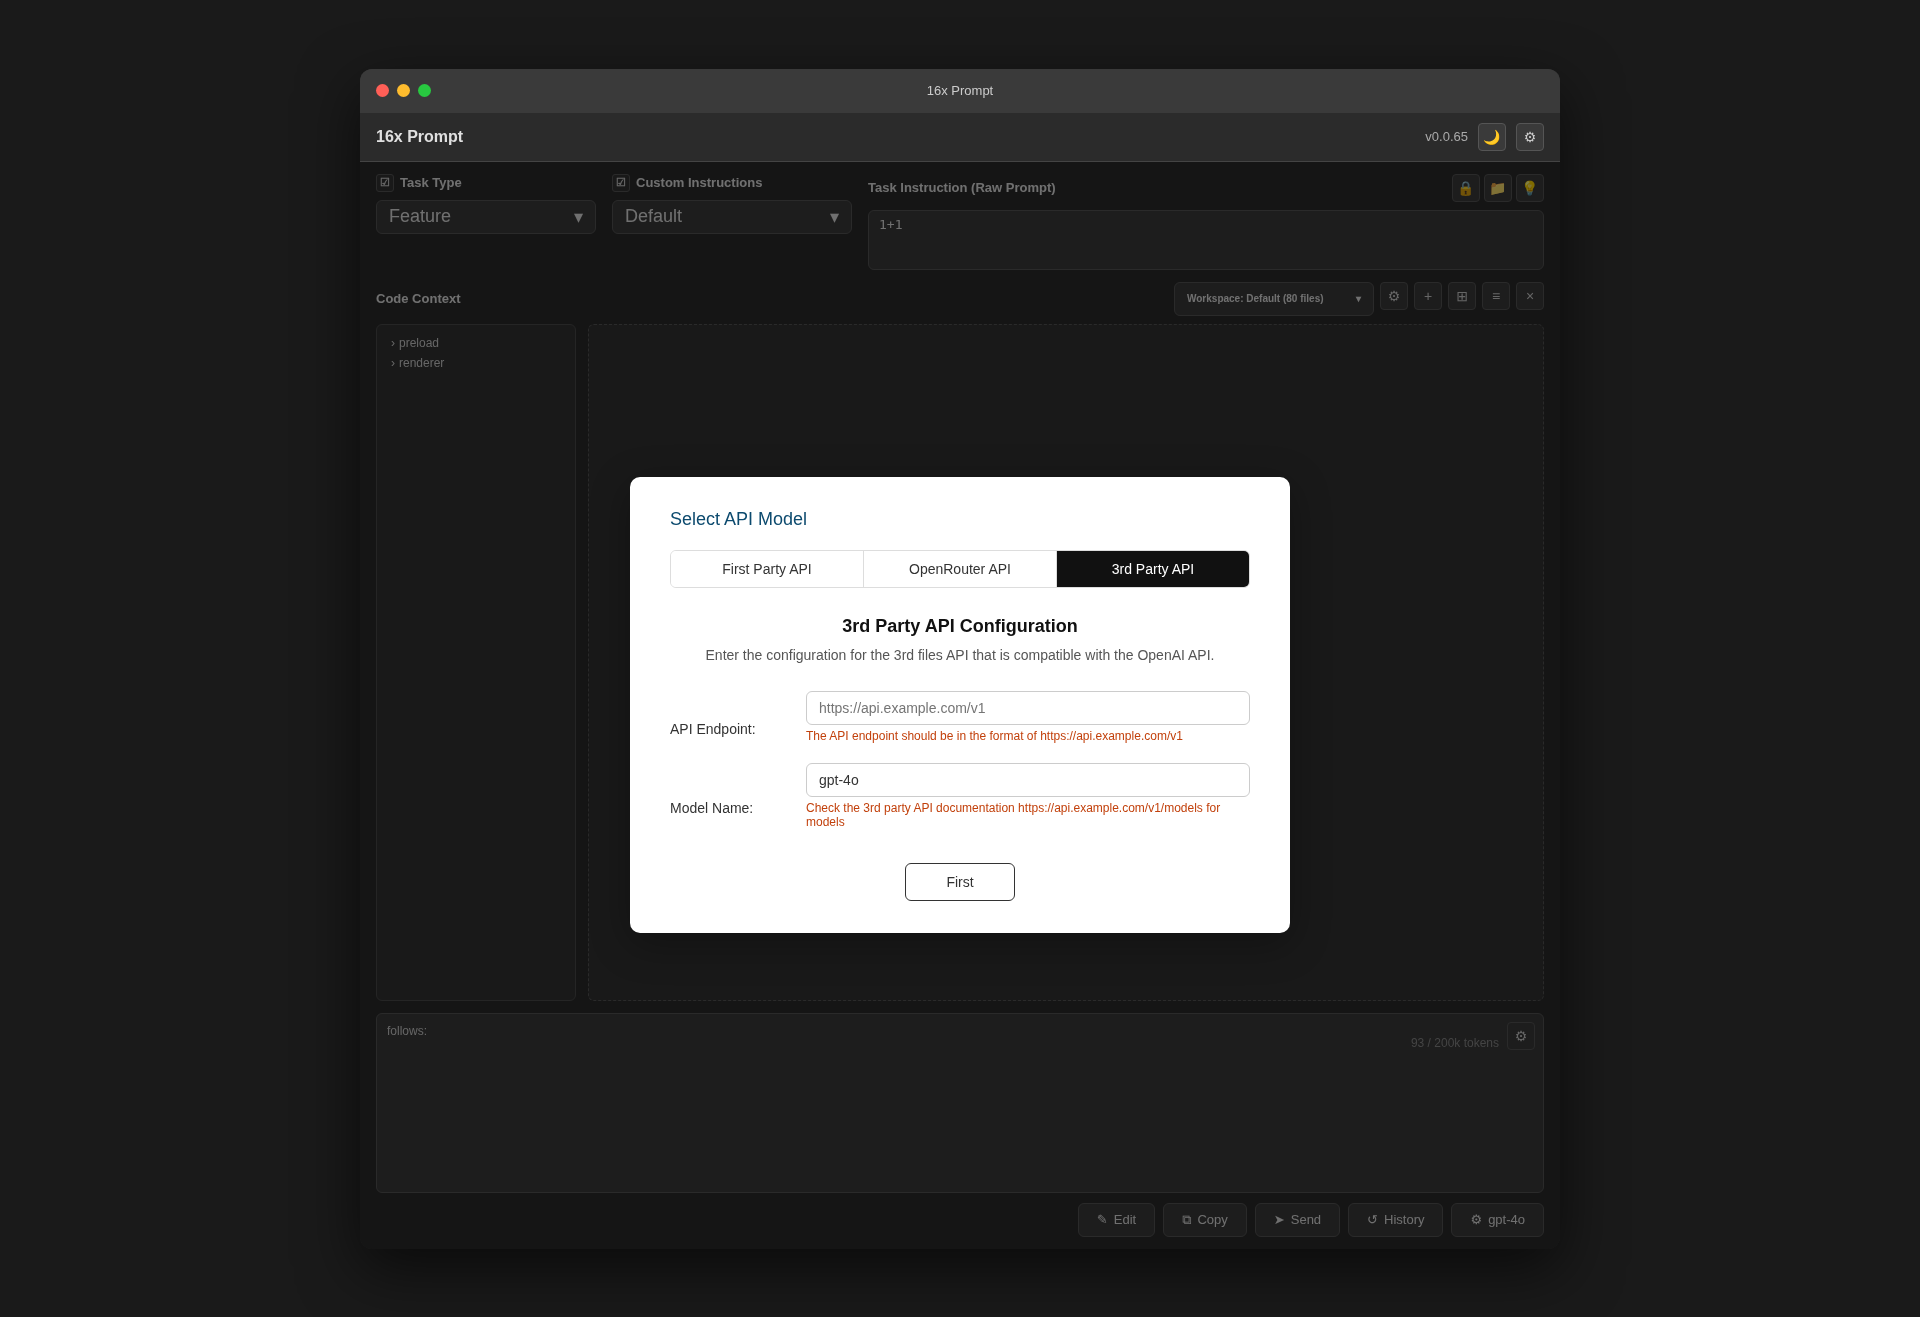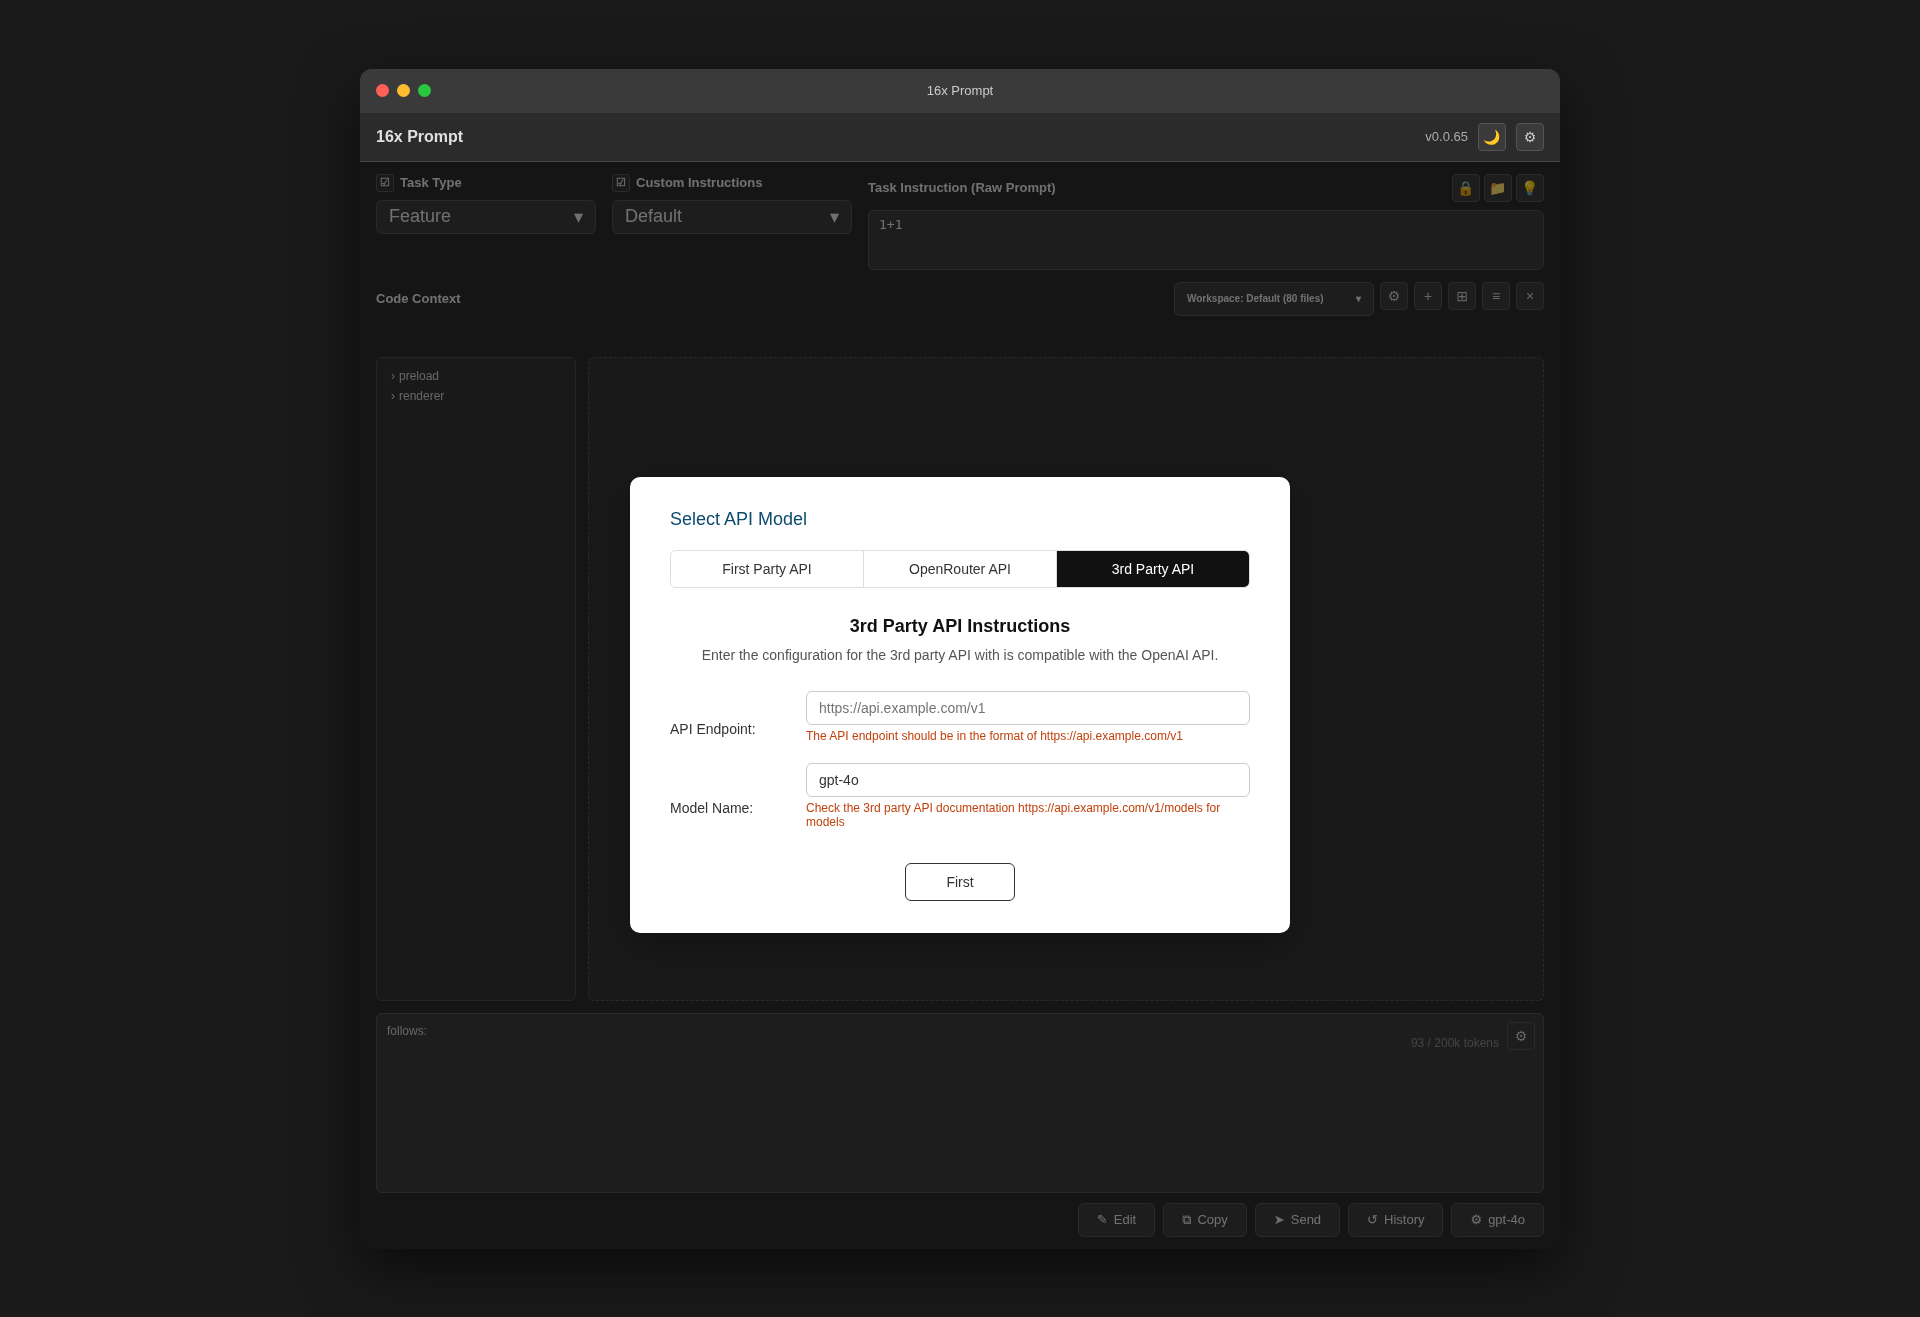--- a/index.html
+++ b/index.html
@@ -162,21 +162,20 @@
       width: 100%;
     }
 
     
     .code-context-section {
       padding: 0 16px;
       flex: 1;
       display: flex;
       flex-direction: column;
       overflow: hidden;
-      gap: 33px;
     }
     .code-context-header {
       display: flex;
       align-items: center;
       justify-content: space-between;
       margin-bottom: 8px;
     }
     .code-context-title {
       color: #e0e0e0;
       font-size: 13px;
@@ -516,22 +515,22 @@
             <span>First Party API</span>
           </button>
           <button class="modal-tab">
             <span>OpenRouter API</span>
           </button>
           <button class="modal-tab active">
             <span>3rd Party API</span>
           </button>
         </div>
 
-        <div class="modal-section-title">3rd Party API Instructions</div>
-        <div class="modal-section-desc">Enter the configuration for the 3rd party API with is compatible with the OpenAI API.</div>
+        <div class="modal-section-title">3rd Party API Configuration</div>
+        <div class="modal-section-desc">Enter the configuration for the 3rd files API that is compatible with the OpenAI API.</div>
 
         <div class="form-row">
           <div class="form-label">API Endpoint:</div>
           <div class="form-input-wrapper">
             <input class="form-input" type="text" placeholder="https://api.example.com/v1" style="">
             <span class="form-hint">The API endpoint should be in the format of https://api.example.com/v1</span>
           </div>
         </div>
 
         <div class="form-row">

